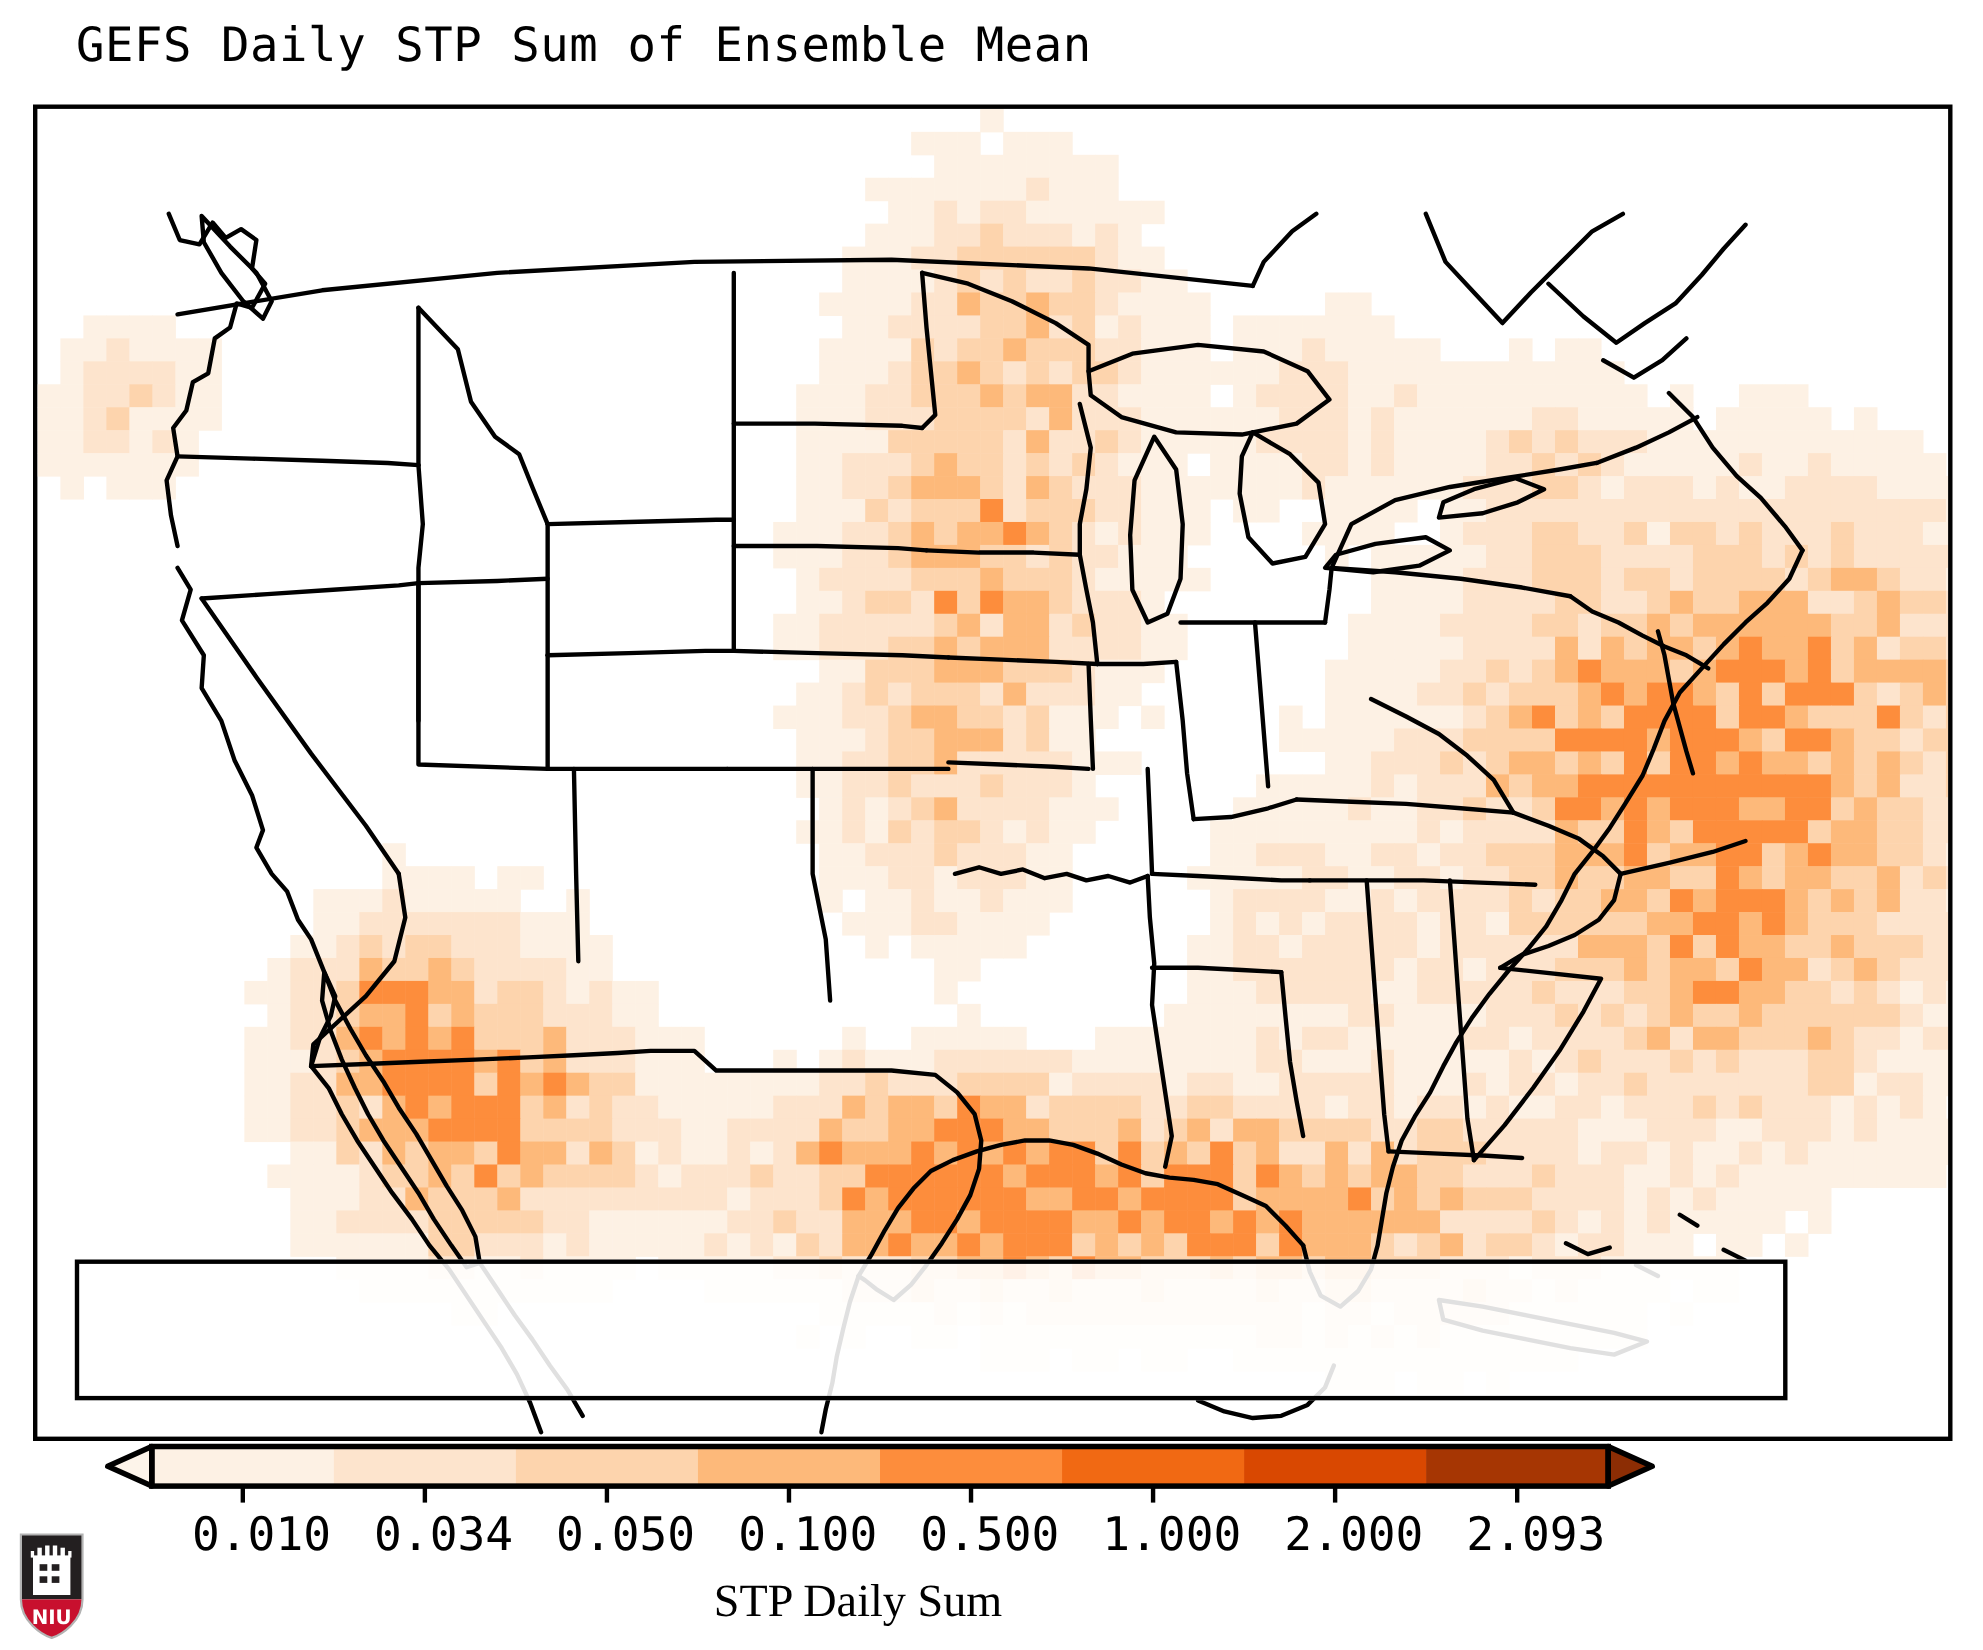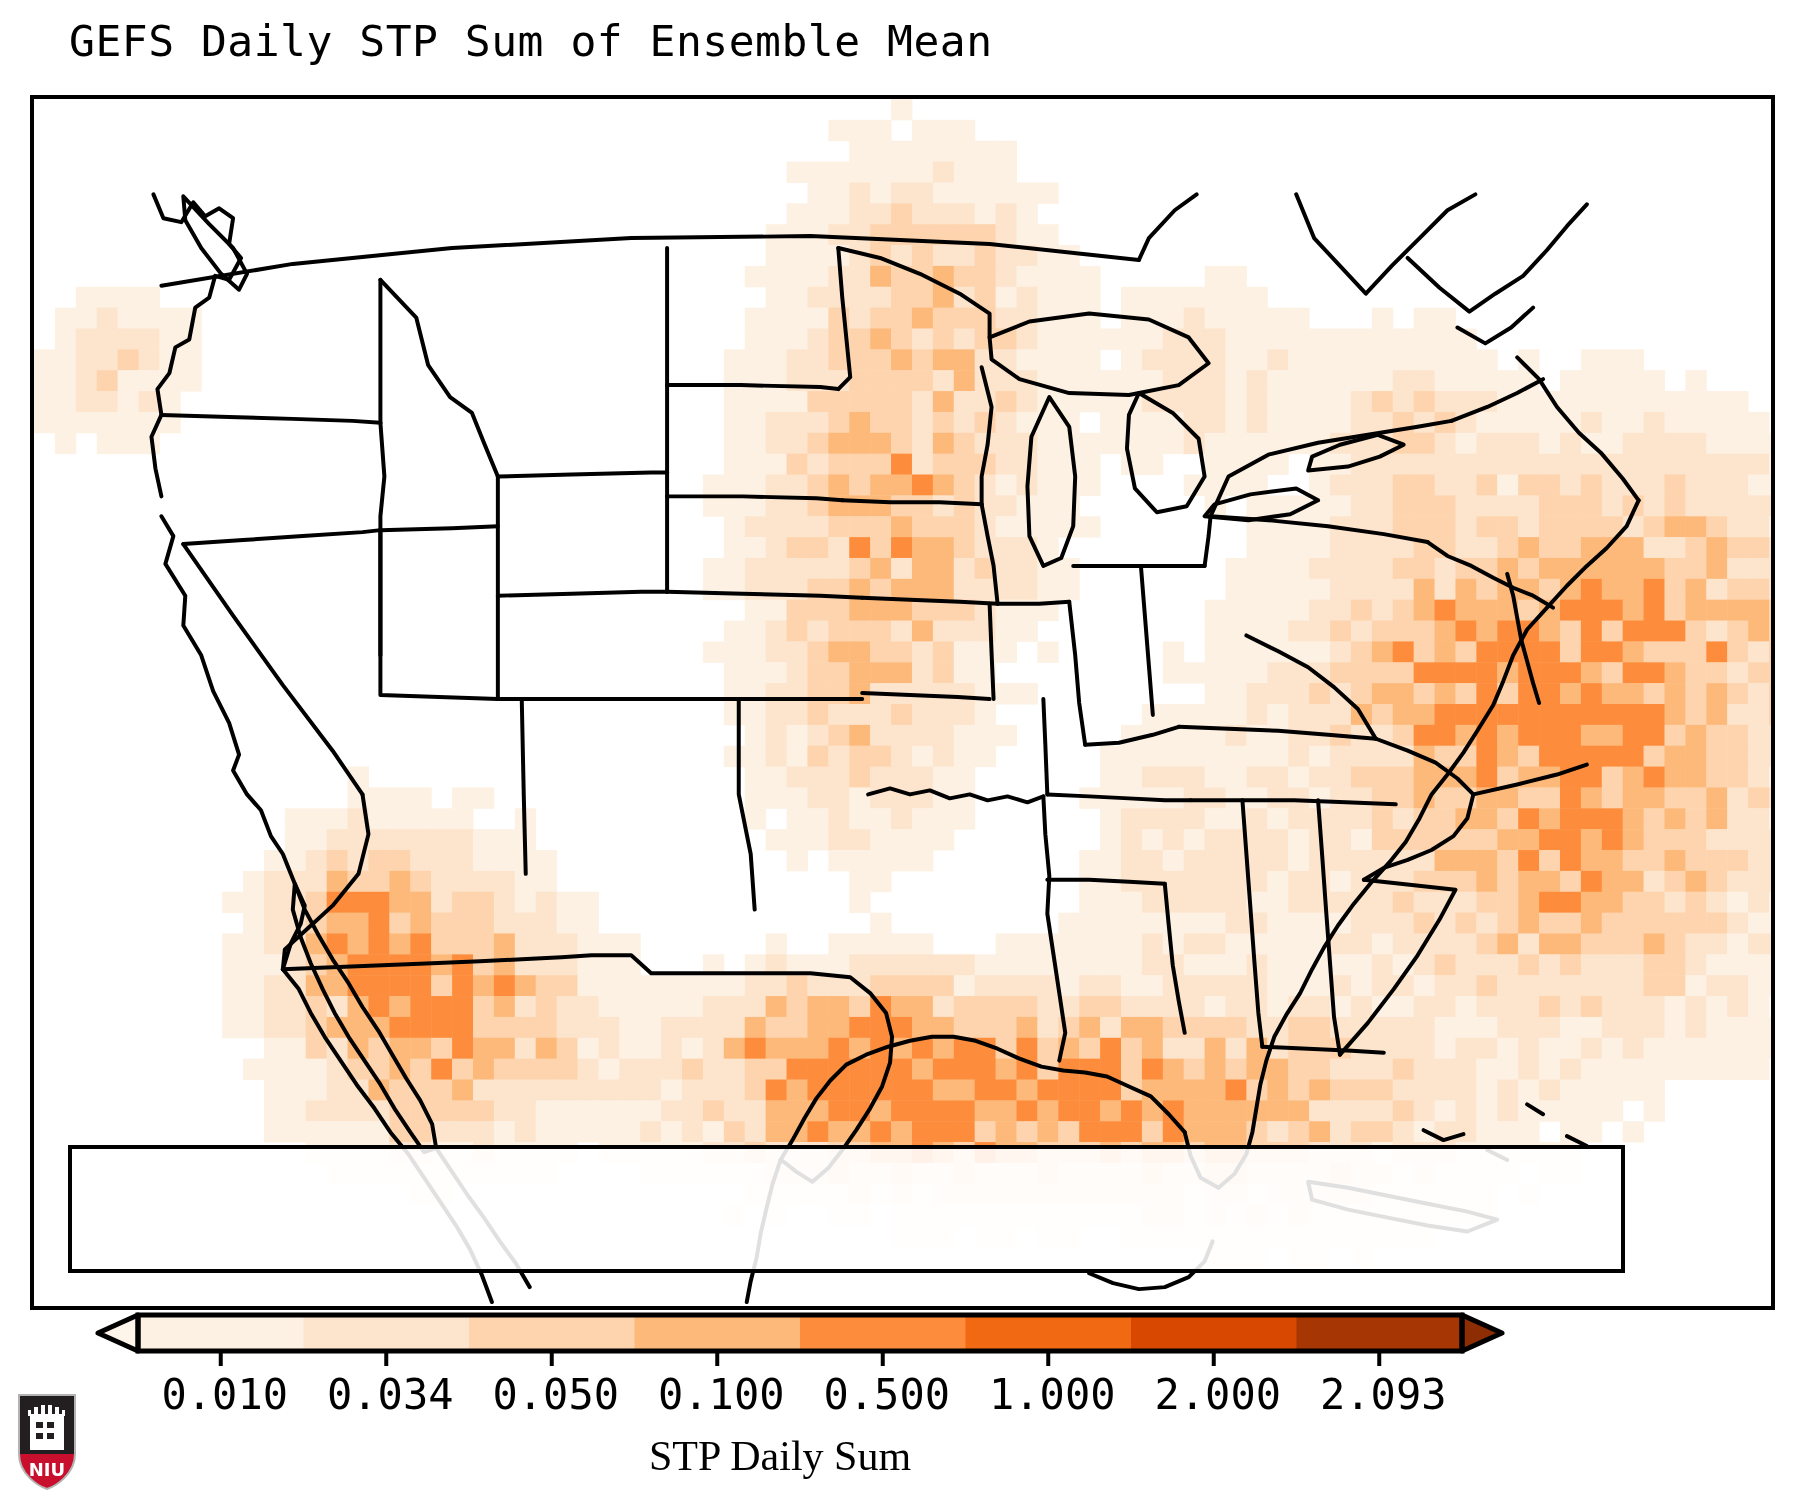--- a/index.html
+++ b/index.html
@@ -73,21 +73,21 @@
     position: absolute;
     left: 60px;
     top: 1310px;
     width: 1480px;
     height: 46px;
   }
   #colorbar-svg { display: block; }
 
   #colorbar-ticklabels {
     position: absolute;
-    left: 4px;
+    left: 17px;
     top: 1372px;
     width: 1642px;
     height: 50px;
   }
   .cb-ticklabel {
     position: absolute;
     font-size: 42px;
     line-height: 46px;
     color: #000000;
     transform: translateX(-50%);

